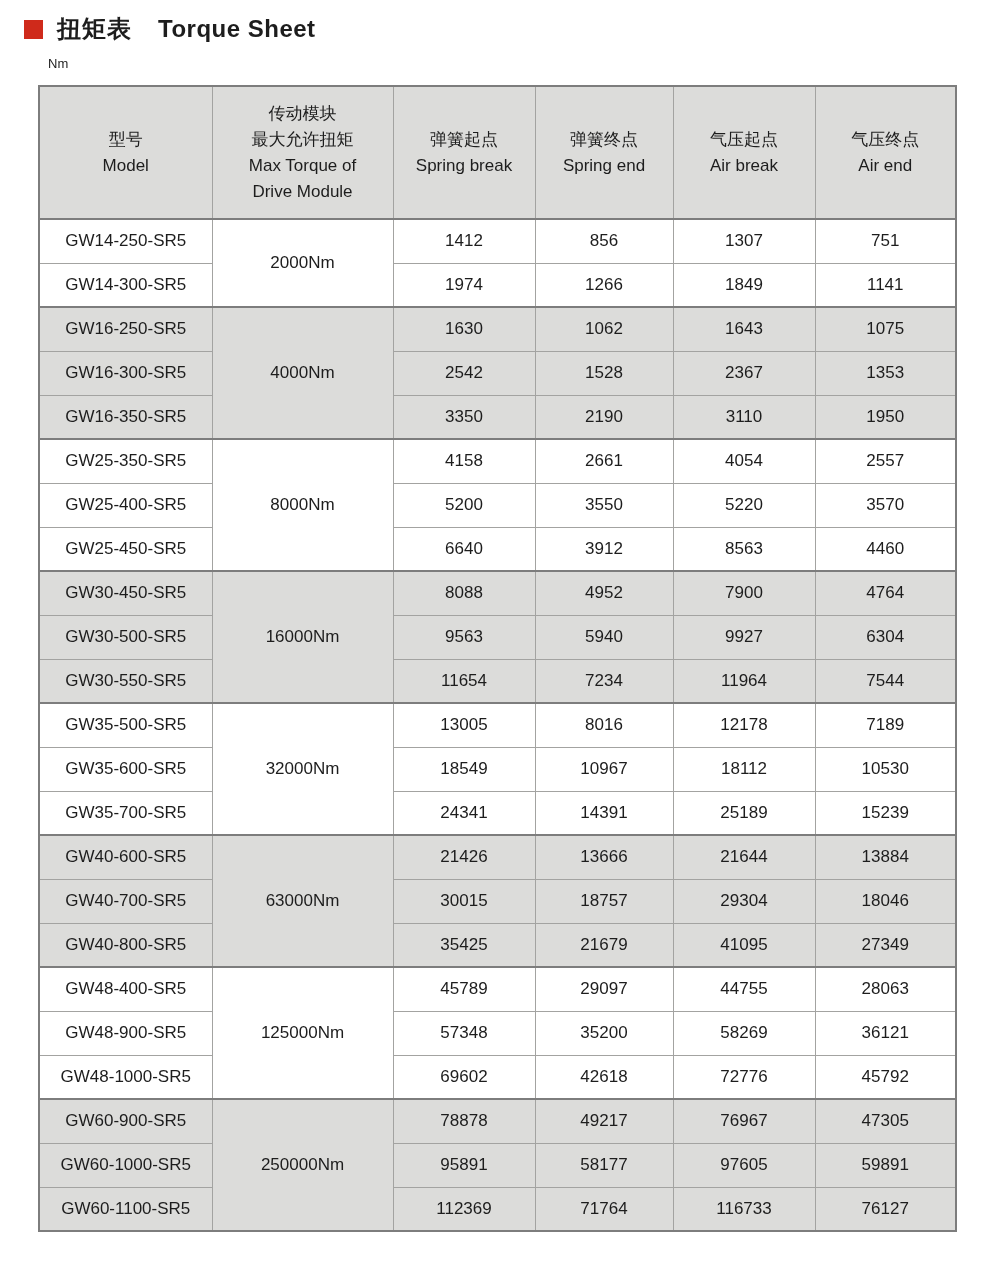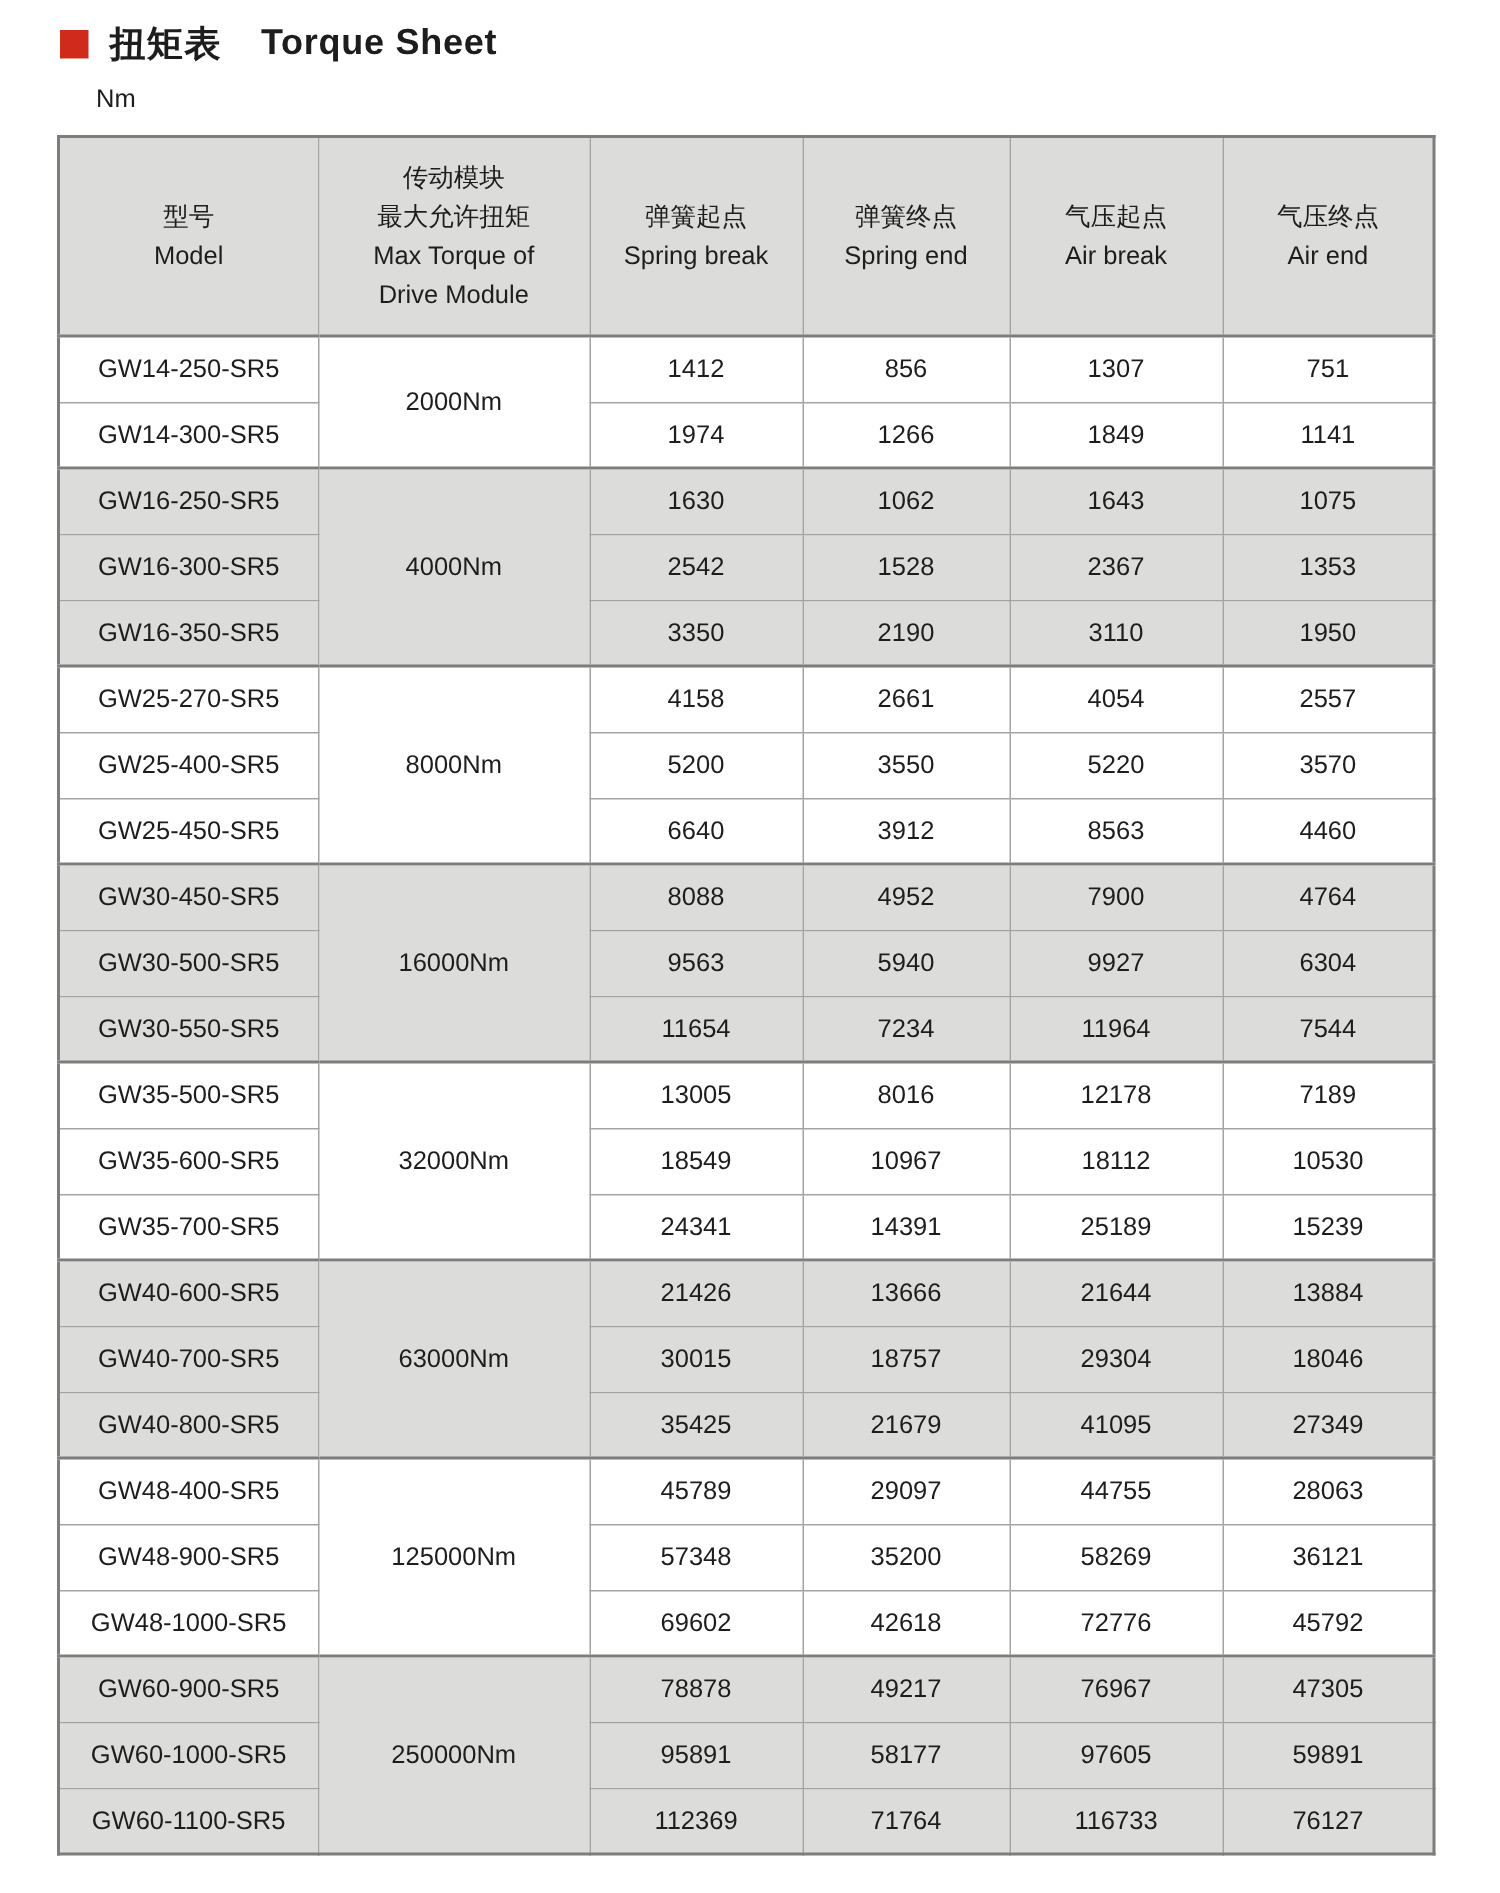--- a/index.html
+++ b/index.html
@@ -6,21 +6,21 @@
     margin: 0;
     padding: 0;
     background: #ffffff;
     width: 1000px;
     height: 1262px;
     font-family: "Liberation Sans", "DejaVu Sans", sans-serif;
     color: #1d1d1d;
     -webkit-font-smoothing: antialiased;
   }
   .header-area {
-    padding: 14px 0 0 40px;
+    padding: 14px 0 0 24px;
   }
   .title-row {
     display: flex;
     align-items: center;
     height: 30px;
   }
   .title-icon {
     width: 19px;
     height: 19px;
     background: #cf2a1b;
@@ -54,21 +54,21 @@
     display: flex;
     justify-content: space-between;
     align-items: baseline;
     width: 916px;
     margin: 12px 0 0 24px;
   }
   .subtitle {
     font-size: 17px;
   }
   .unit {
-    font-size: 17px;
+    font-size: 13px;
     margin-right: 2px;
   }
   table.torque {
     margin: 14px 0 0 38px;
     width: 917px;
     border-collapse: collapse;
     table-layout: fixed;
     border: 2px solid #7d7d7d;
   }
   table.torque th,
@@ -188,21 +188,21 @@
         <td>1353</td>
       </tr>
       <tr class="shaded">
         <td>GW16-350-SR5</td>
         <td>3350</td>
         <td>2190</td>
         <td>3110</td>
         <td>1950</td>
       </tr>
       <tr class="plain group-start">
-        <td>GW25-270-SR5</td>
+        <td>GW25-350-SR5</td>
         <td rowspan="3">8000Nm</td>
         <td>4158</td>
         <td>2661</td>
         <td>4054</td>
         <td>2557</td>
       </tr>
       <tr class="plain">
         <td>GW25-400-SR5</td>
         <td>5200</td>
         <td>3550</td>

